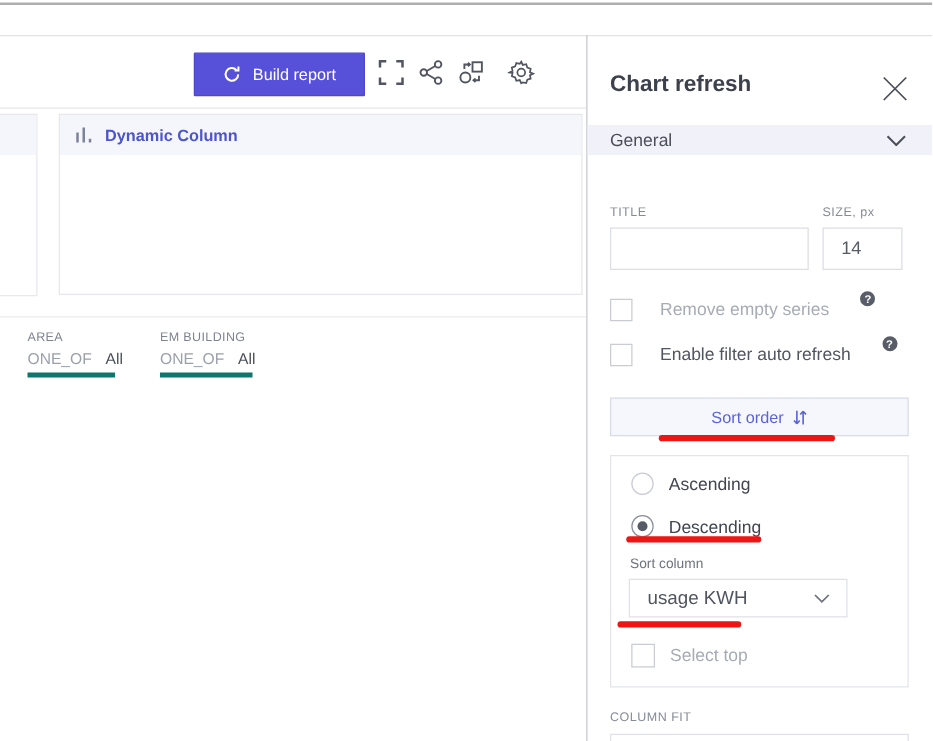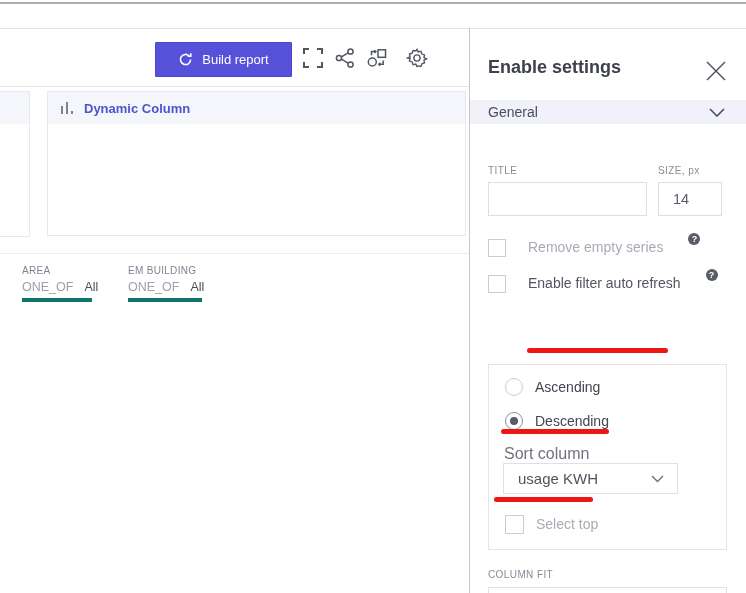--- a/index.html
+++ b/index.html
@@ -76,21 +76,21 @@
     color:#5a63d8;font-size:13px;cursor:pointer;
   }
 
   .sort-box{left:488px;top:364px;width:239px;height:186px;border:1px solid #e3e5ea;box-sizing:border-box;background:#fff;}
   .radio-row{position:absolute;display:flex;align-items:center;gap:12px;cursor:pointer;}
   .rr1{left:16px;top:13px;} .rr2{left:16px;top:47px;}
   .radio{width:18px;height:18px;border-radius:50%;border:1px solid #c9ccd3;box-sizing:border-box;background:#fff;position:relative;flex:0 0 auto;}
   .radio.sel{border-color:#8d929c;}
   .radio.sel::after{content:"";position:absolute;left:4px;top:4px;width:8px;height:8px;border-radius:50%;background:#565b65;}
   .radio-lbl{font-size:14px;color:#41454f;}
-  .sort-col-lbl{position:absolute;left:15px;top:80px;font-size:16px;color:#6e737d;}
+  .sort-col-lbl{position:absolute;left:15px;top:80px;font-size:11px;color:#6e737d;}
   .dropdown{
     position:absolute;left:14px;top:98px;width:175px;height:31px;border:1px solid #dfe1e6;box-sizing:border-box;
     display:flex;align-items:center;justify-content:space-between;padding:0 13px 0 14px;cursor:pointer;background:#fff;
   }
   .dd-val{font-size:15px;color:#4f545e;}
   .seltop{position:absolute;left:16px;top:150px;display:flex;align-items:center;gap:12px;cursor:pointer;justify-content:space-between;}
   .seltop .cb{width:17px;height:17px;}
 
   .col-fit-lbl{left:488px;top:569px;}
   .bottom-box{left:488px;top:587px;width:239px;height:20px;border:1px solid #dfe1e6;box-sizing:border-box;background:#fff;}
@@ -180,21 +180,21 @@
     </div>
   </div>
   <div class="abs filter f-em">
     <div class="f-lbl">EM BUILDING</div>
     <div class="f-val">
       <span class="f-op">ONE_OF</span>
       <span class="f-vv">All</span>
     </div>
   </div>
 
-  <div class="abs panel-title">Enable settings</div>
+  <div class="abs panel-title">Chart refresh</div>
   <div class="abs close-x">
     <svg width="24" height="24" viewBox="0 0 24 24" fill="none" stroke="#4a4e57" stroke-width="1.4">
       <path d="M3 3l18 18M21 3L3 21"></path>
     </svg>
   </div>
 
   <div class="abs general-bar">
     <span>General</span>
     <span>
       <svg width="16" height="9" viewBox="0 0 16 9" fill="none" stroke="#4a4e57" stroke-width="1.6">
@@ -212,20 +212,29 @@
     <span class="cb"></span>
     <span class="cb-lbl muted">Remove empty series</span>
     <span class="help-badge">?</span>
   </div>
   <div class="abs cbrow cbrow2">
     <span class="cb"></span>
     <span class="cb-lbl dark">Enable filter auto refresh</span>
     <span class="help-badge">?</span>
   </div>
 
+  <div class="abs sort-order-btn">
+    <span>Sort order</span>
+    <span>
+      <svg width="12" height="14" viewBox="0 0 12 14" fill="none" stroke="#5a63d8" stroke-width="1.3">
+        <path d="M3.5 1.5v10.5M3.5 12l-2.3-2.6M3.5 12l2.3-2.6"></path>
+        <path d="M8.5 12.5V2M8.5 2L6.2 4.6M8.5 2l2.3 2.6"></path>
+      </svg>
+    </span>
+  </div>
 
   <div class="abs sort-box">
     <div class="radio-row rr1">
       <span class="radio"></span>
       <span class="radio-lbl">Ascending</span>
     </div>
     <div class="radio-row rr2">
       <span class="radio sel"></span>
       <span class="radio-lbl">Descending</span>
     </div>

